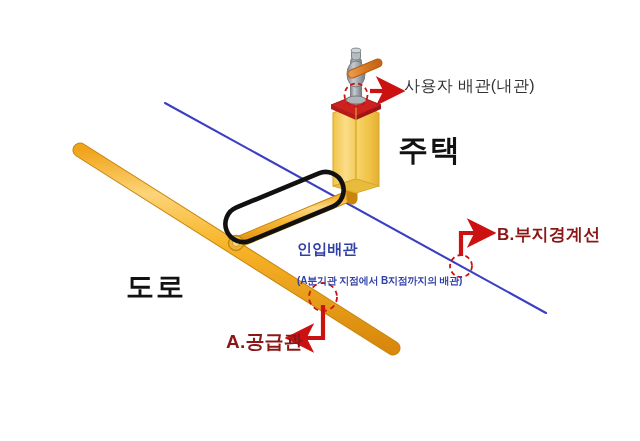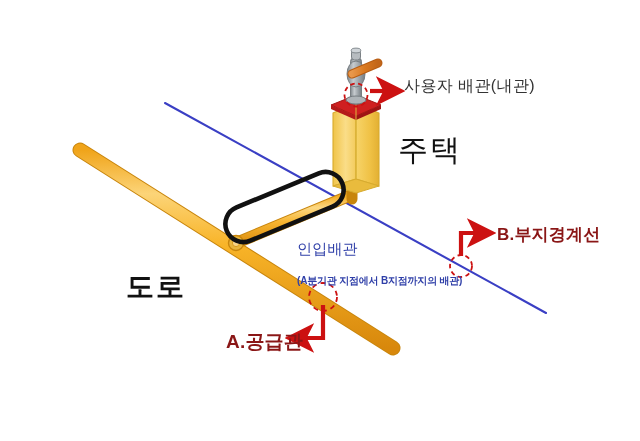--- a/index.html
+++ b/index.html
@@ -22,31 +22,31 @@
     line-height:1.05;
     font-family:"Liberation Sans","DejaVu Sans",sans-serif;
   }
   #lbl-user-pipe{
     left:404px;top:78px;
     font-size:16px;color:#333333;font-weight:500;
     letter-spacing:0.4px;
   }
   #lbl-house{
     left:398px;top:134px;
-    font-size:30px;color:#111111;font-weight:400;
+    font-size:30px;color:#111111;font-weight:700;
     letter-spacing:2px;
   }
   #lbl-road{
     left:126px;top:272px;
     font-size:28px;color:#111111;font-weight:700;
     letter-spacing:2px;
   }
   #lbl-inlet-title{
     left:297px;top:241px;
-    font-size:15px;color:#2f3fa8;font-weight:400;
+    font-size:15px;color:#2f3fa8;font-weight:700;
     letter-spacing:0.2px;
   }
   #lbl-inlet-sub{
     left:297px;top:276px;
     font-size:10px;color:#2f3fa8;font-weight:700;
     letter-spacing:-0.2px;
   }
   #lbl-a-supply{
     left:226px;top:332px;
     font-size:19px;color:#8a1616;font-weight:700;

